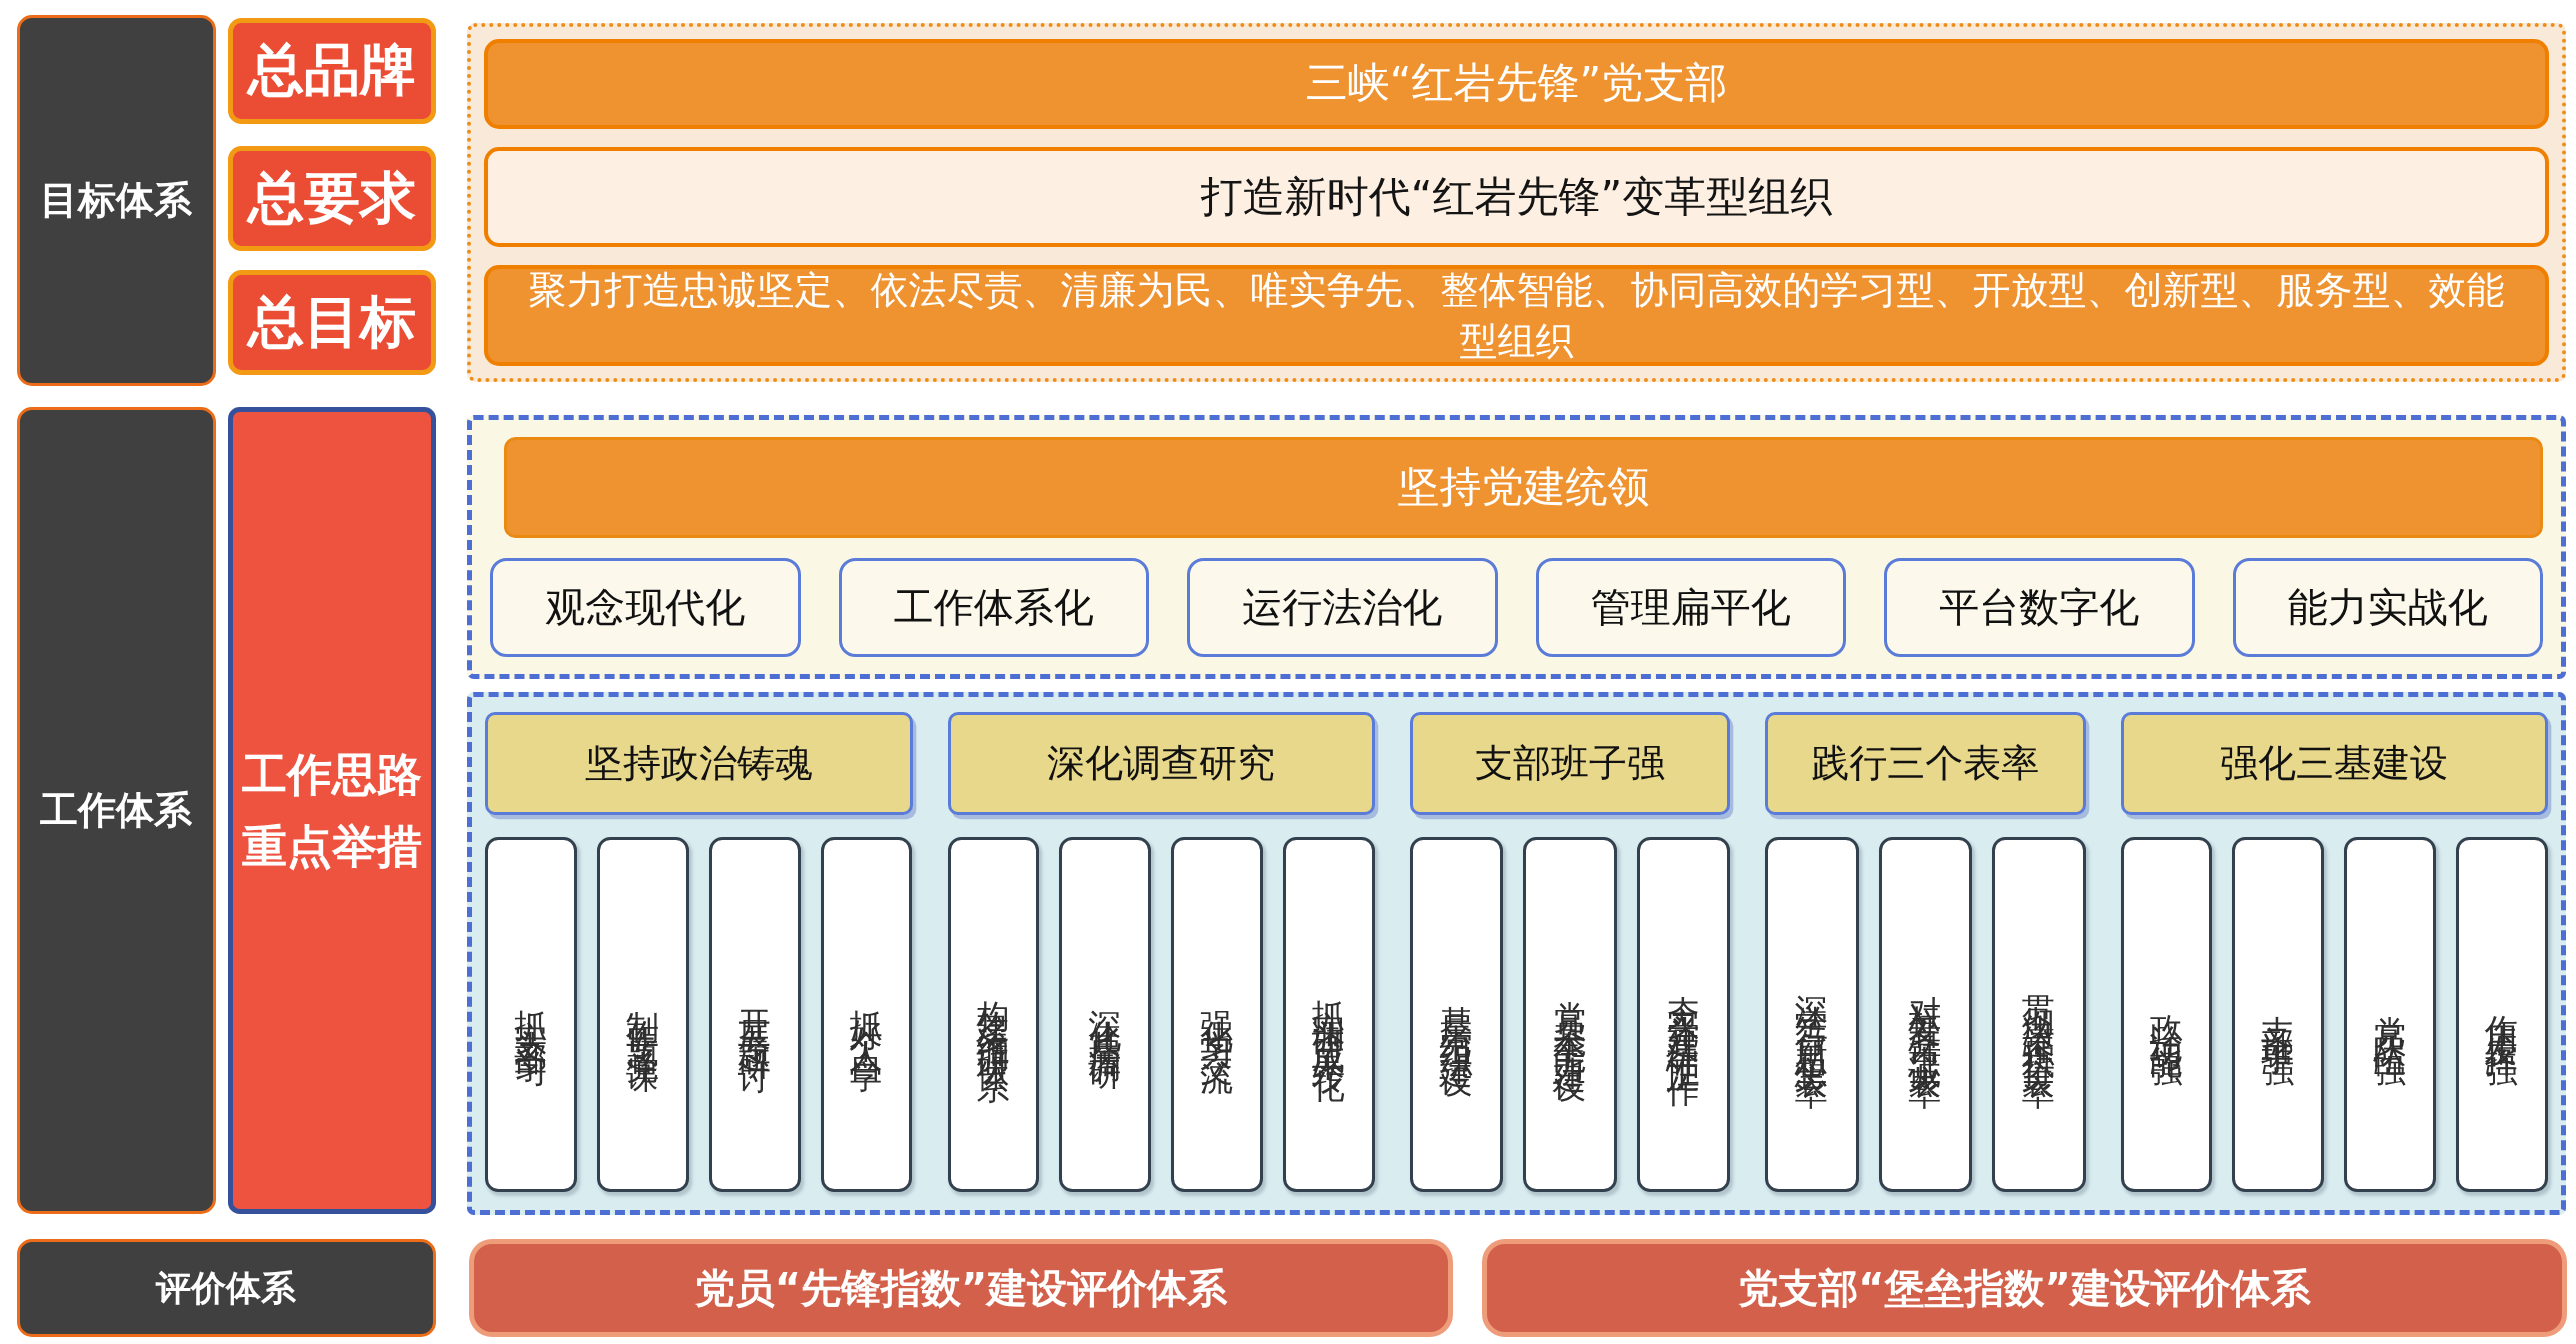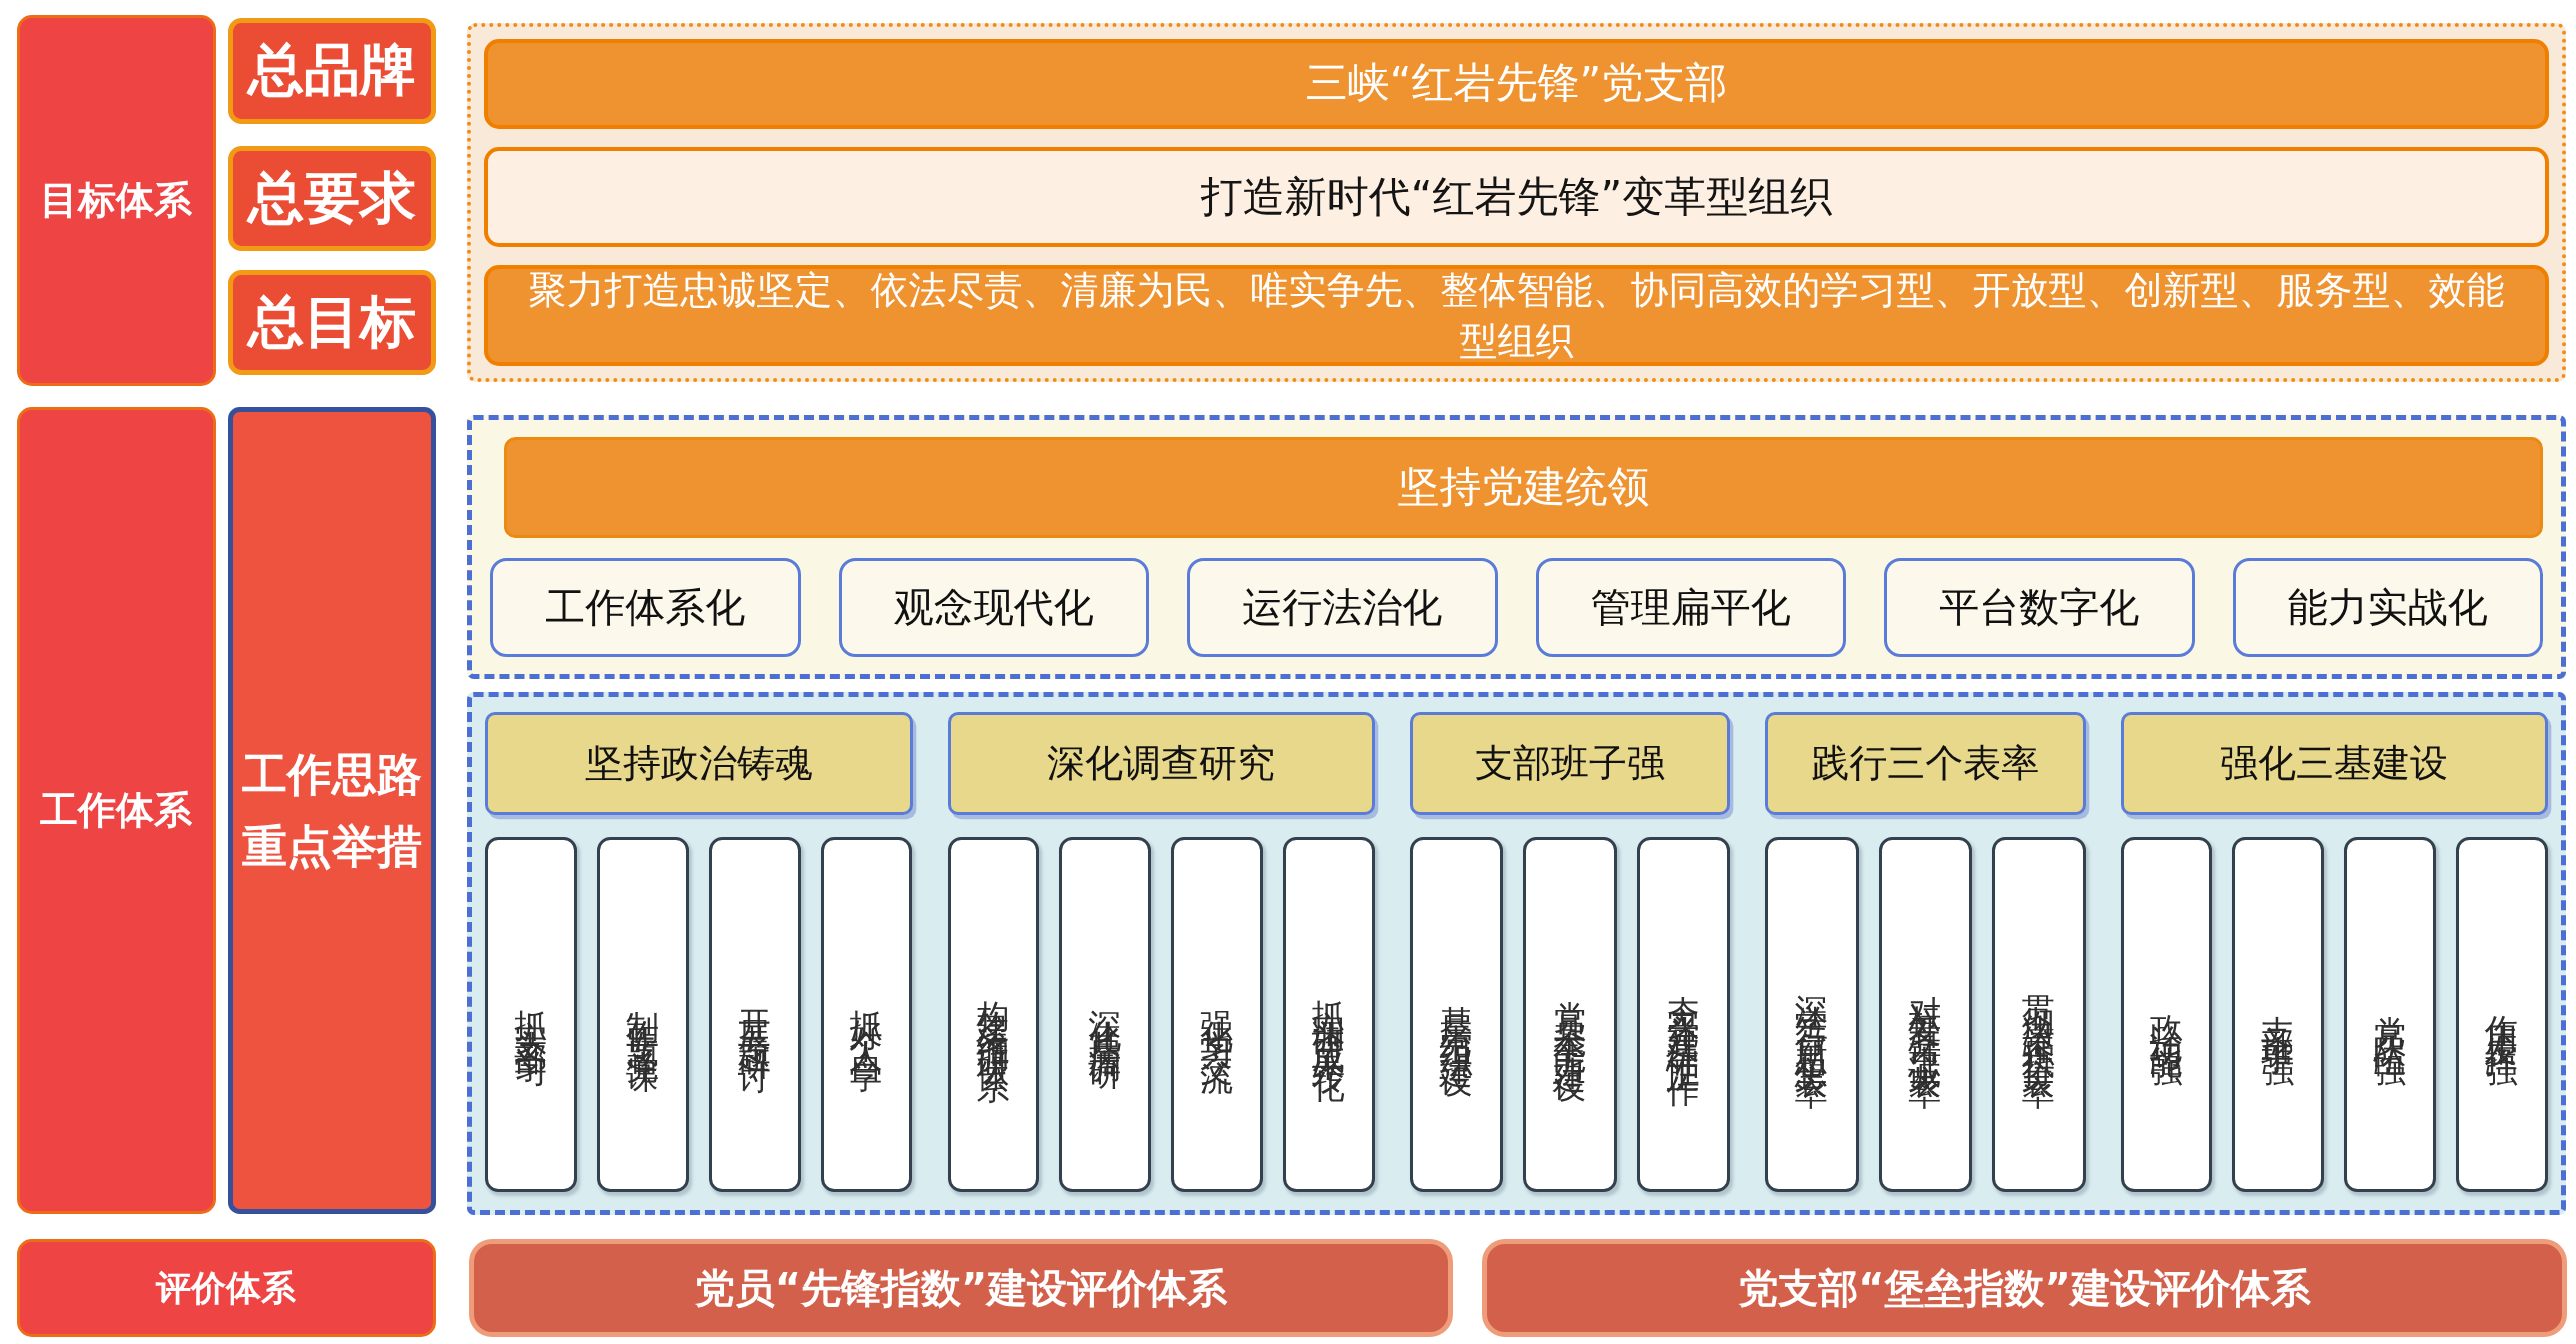--- a/index.html
+++ b/index.html
@@ -1,21 +1,21 @@
 <!DOCTYPE html>
 <html style="font-size:13.3px"><head>
 <meta charset="utf-8">
 <style>
   * { margin:0; padding:0; box-sizing:border-box; }
   html,body { width:2576px; height:1345px; background:#ffffff;
     font-family:"DejaVu Sans","Liberation Sans",sans-serif; position:relative; overflow:hidden; }
   .abs { position:absolute; }
 
   
-  .sys-label { background:#ef4444; border:3.3px solid #ec6c17; border-radius:15px;
+  .sys-label { background:#404040; border:3.3px solid #ec6c17; border-radius:15px;
     color:#fff; font-weight:bold; font-size:38px; display:flex; align-items:center; justify-content:center;
     text-align:center; }
 
   
   .sub-label { background:#eb4c34; border:5px solid #f39a14; border-radius:13.3px;
     color:#fff; font-size:56px; font-weight:600; display:flex; align-items:center; justify-content:center; }
 
   
   .side-plan { background:#ee5340; border:5.8px solid #35519c; border-radius:11.6px;
     color:#fff; font-size:45px; font-weight:600; line-height:1.6; white-space:pre-line;
@@ -77,22 +77,22 @@
 
 <div class="abs orange-container" style="left:467px; top:23px; width:2099px; height:359px;">
   <div class="orange-bar" style="height:90px;">三峡“红岩先锋”党支部</div>
   <div class="light-bar" style="height:100px;">打造新时代“红岩先锋”变革型组织</div>
   <div class="orange-bar" style="height:101px; font-size:38px;">聚力打造忠诚坚定、依法尽责、清廉为民、唯实争先、整体智能、协同高效的学习型、开放型、创新型、服务型、效能型组织</div>
 </div>
 
 <div class="abs cream-container" style="left:467px; top:415px; width:2099px; height:264px;">
   <div class="lead-bar">坚持党建统领</div>
   <div class="mod-row">
+    <div class="mod-box">观念现代化</div>
     <div class="mod-box">工作体系化</div>
-    <div class="mod-box">观念现代化</div>
     <div class="mod-box">运行法治化</div>
     <div class="mod-box">管理扁平化</div>
     <div class="mod-box">平台数字化</div>
     <div class="mod-box">能力实战化</div>
   </div>
 </div>
 
 <div class="abs cyan-container" style="left:467px; top:692px; width:2099px; height:523px;">
   <div class="groups-row">
 

